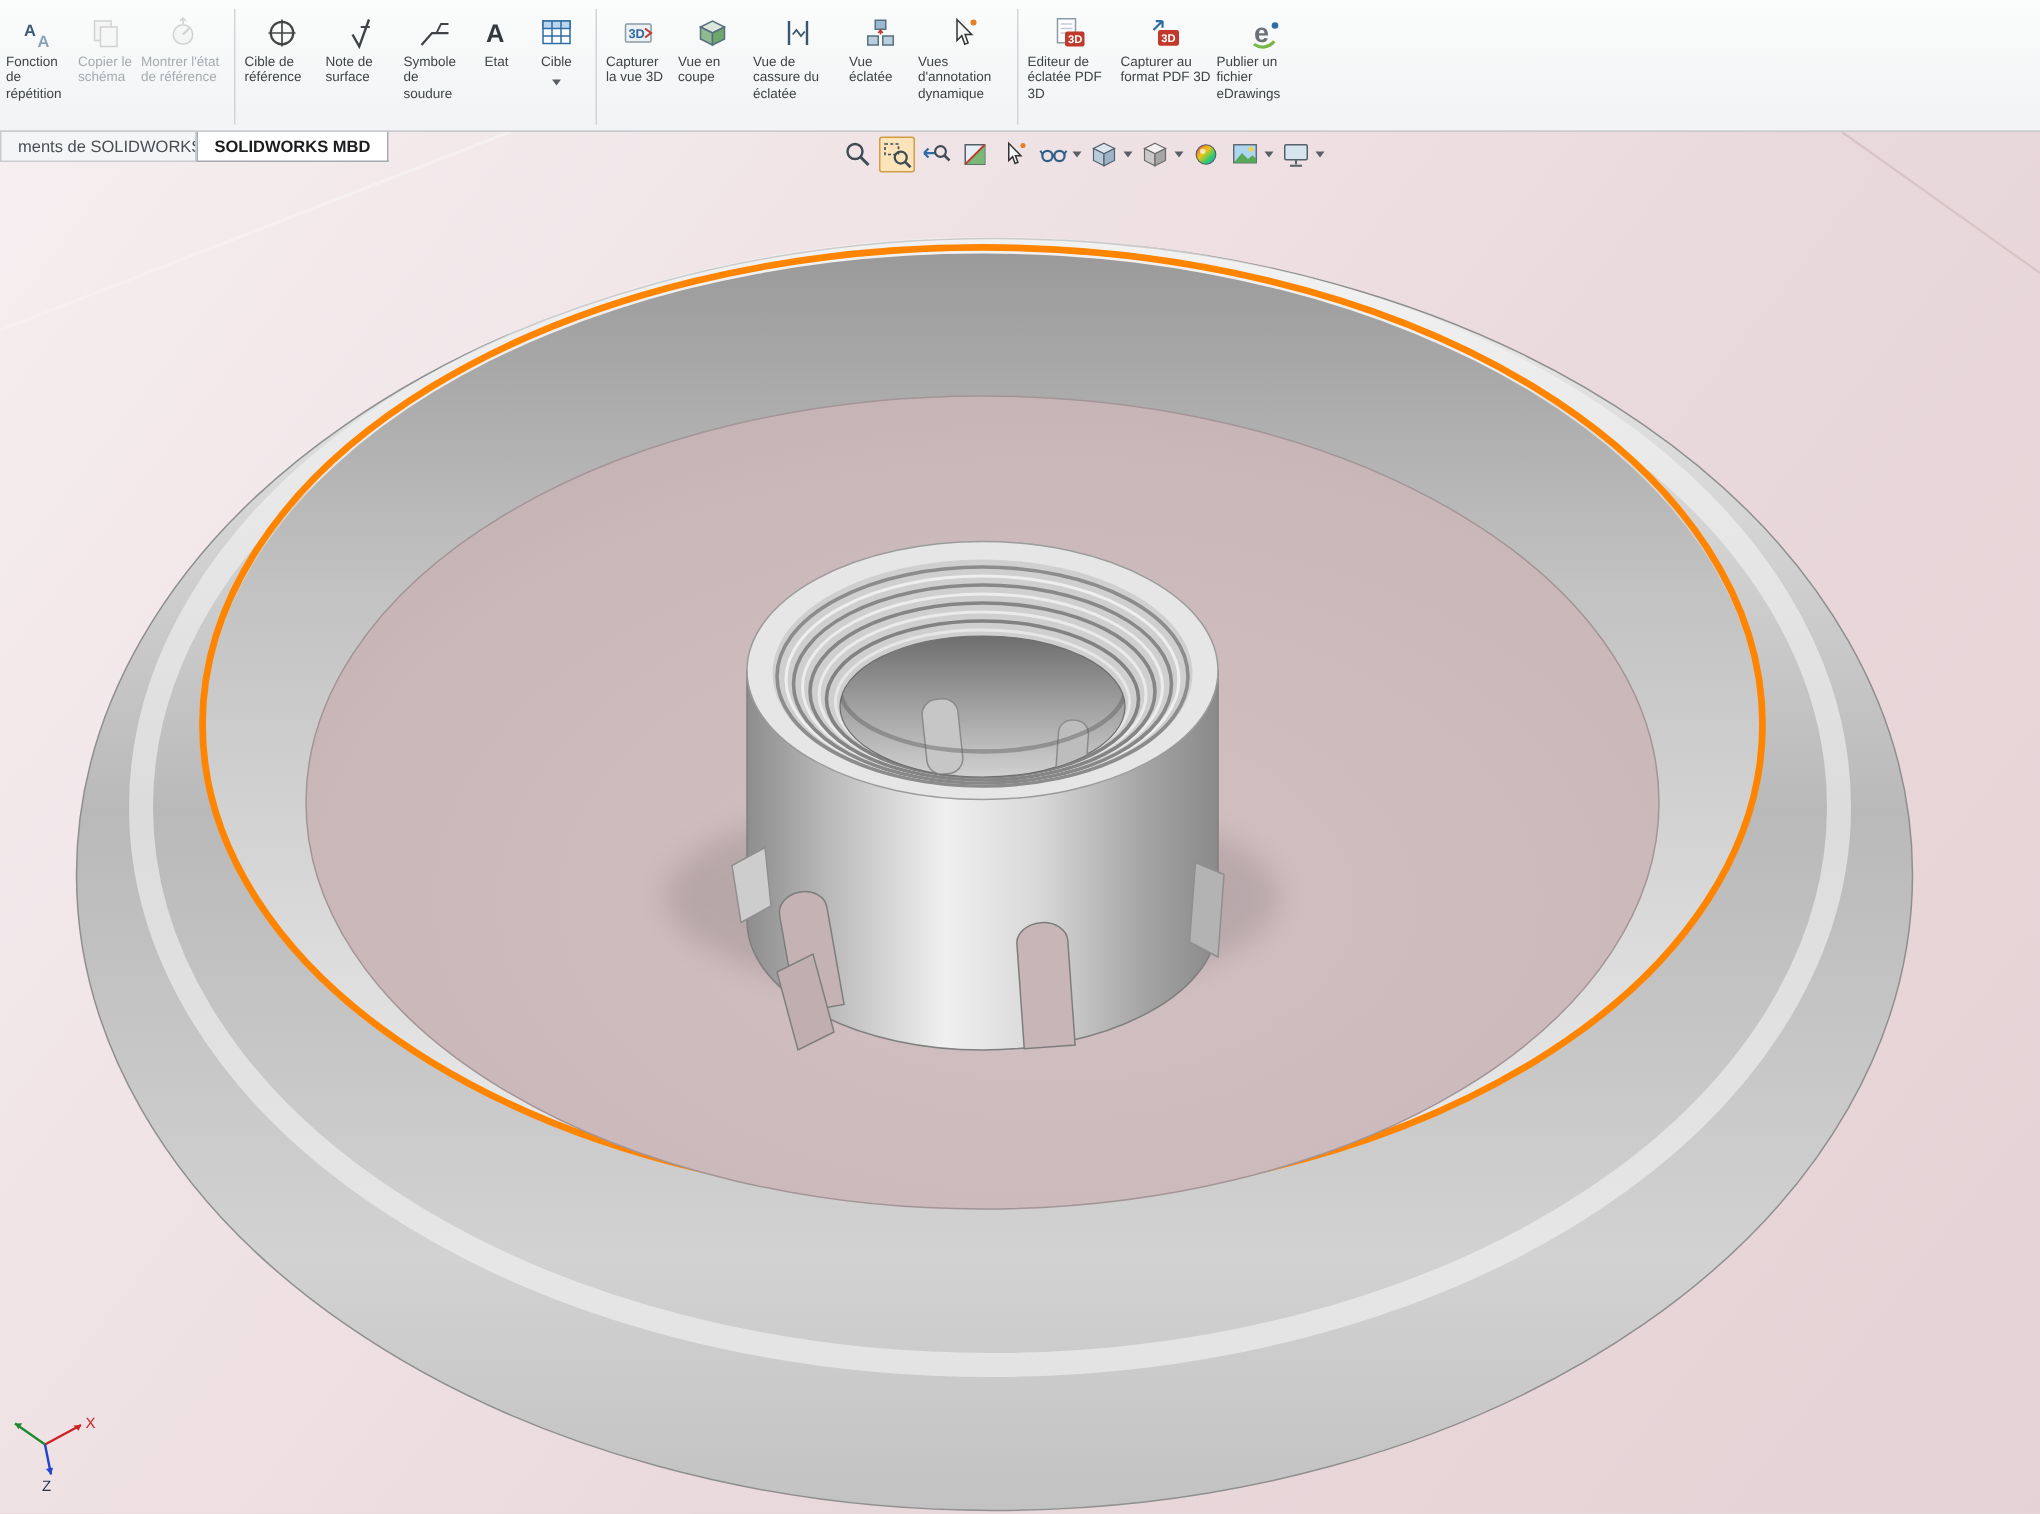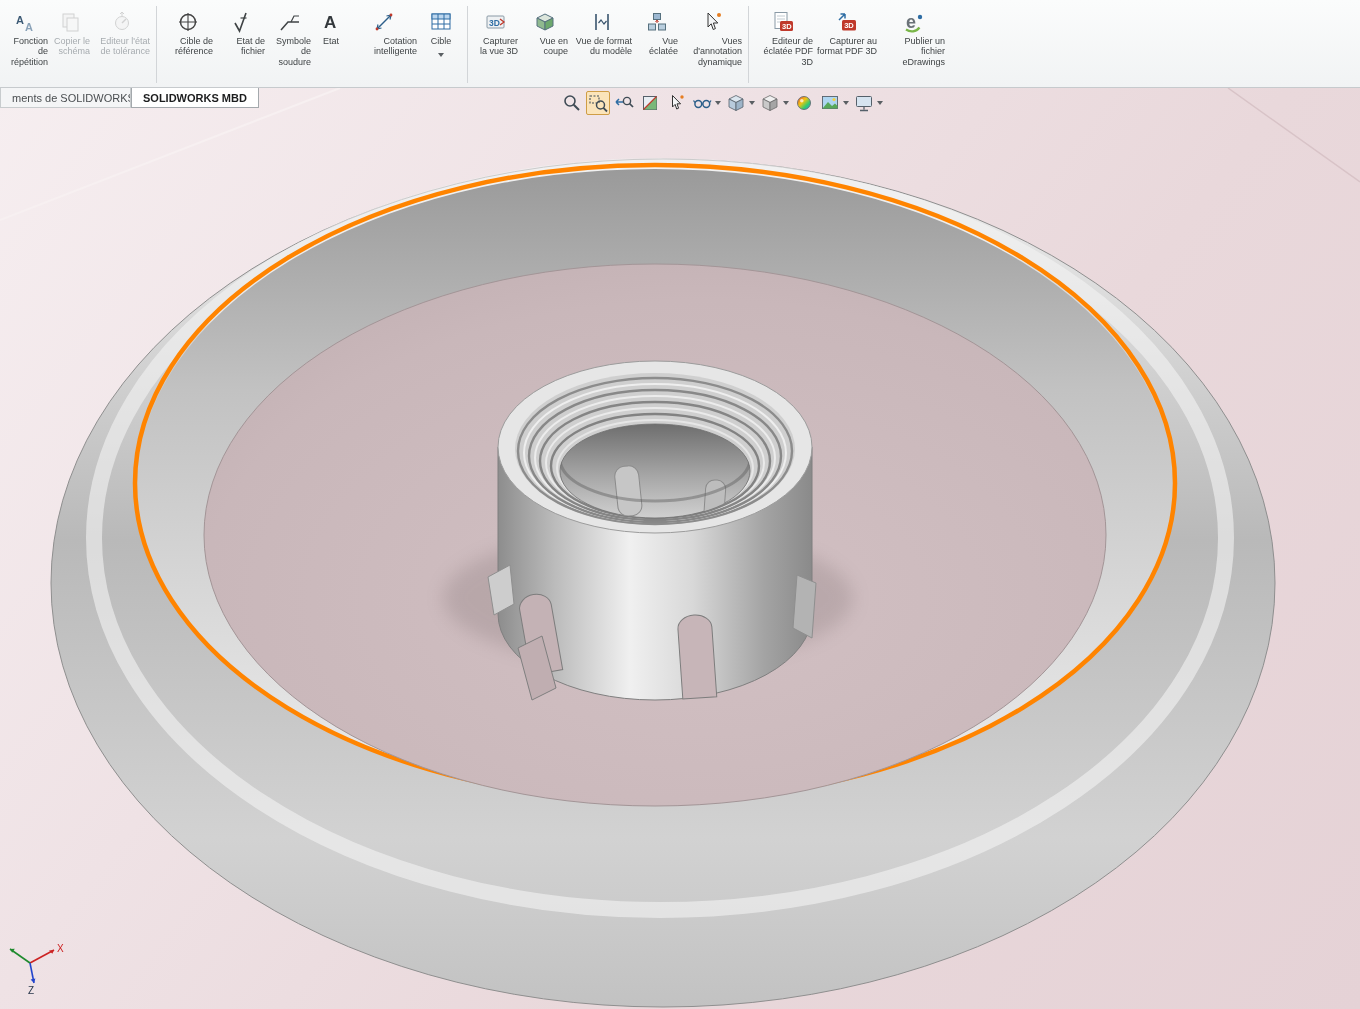--- a/index.html
+++ b/index.html
@@ -13,21 +13,21 @@
     border-bottom:1px solid #c6cacd;
     display:flex; align-items:stretch; padding:2px 0 0 2px; z-index:10;
   }
   .btn {
     display:flex; flex-direction:column; align-items:center;
     padding-top:5px; margin:0 1px; cursor:default; border:1px solid transparent; border-radius:2px;
   }
   .ic { height:27px; display:flex; align-items:center; justify-content:center; }
   .i24 { width:24px; height:24px; }
   .lbl {
-    font-size:9px; line-height:1.16; text-align:right; color:#3f4345; margin-top:1px;
+    font-size:9px; line-height:1.16; text-align:left; color:#3f4345; margin-top:1px;
   }
   .disabled .lbl { color:#a7acb0; }
   .disabled .ic { opacity:.45; filter:grayscale(1); }
   .tb-sep { width:1px; background:#d2d5d8; margin:4px 4px; }
   .dd { width:0; height:0; border-left:3.5px solid transparent; border-right:3.5px solid transparent; border-top:4px solid #5a5f63; display:inline-block; }
   .flyout .dd { margin-top:7px; }
 
   
   .tabbar { position:absolute; top:88px; left:0; height:20px; display:flex; z-index:9; }
   .tab {
@@ -90,21 +90,21 @@
   </div>
 
   <div class="btn disabled" style="width:58px">
     <span class="ic">
       <svg class="i24" viewBox="0 0 24 24">
           <circle cx="12" cy="13" r="6.5" fill="#eef0f1" stroke="#9aa3a9"></circle>
           <path d="M12 13 L16 9" stroke="#9aa3a9" stroke-width="1.4"></path>
           <path d="M12 2 v4 M10 4 l2 -2 2 2" fill="none" stroke="#9aa3a9"></path>
         </svg>
     </span>
-    <span class="lbl">Editeur l'état de tolérance</span>
+    <span class="lbl">Montrer l'état de référence</span>
   </div>
 
   <div class="tb-sep"></div>
 
   <div class="btn" style="width:52px">
     <span class="ic">
       <svg class="i24" viewBox="0 0 24 24">
           <circle cx="12" cy="12" r="7.5" fill="none" stroke="#444" stroke-width="1.5"></circle>
           <path d="M12 3 v18 M3 12 h18" stroke="#444" stroke-width="1.1"></path>
         </svg>
@@ -112,21 +112,21 @@
     <span class="lbl">Cible de référence</span>
   </div>
 
   <div class="btn" style="width:50px">
     <span class="ic">
       <svg class="i24" viewBox="0 0 24 24">
           <path d="M6 13 L10.5 21 L17 3" fill="none" stroke="#3f4345" stroke-width="1.6"></path>
           <path d="M11.5 8 h6" stroke="#3f4345" stroke-width="1.2"></path>
         </svg>
     </span>
-    <span class="lbl">Etat de fichier</span>
+    <span class="lbl">Note de surface</span>
   </div>
 
   <div class="btn" style="width:44px">
     <span class="ic">
       <svg class="i24" viewBox="0 0 24 24">
           <path d="M3 20 L10 12 H21" fill="none" stroke="#3f4345" stroke-width="1.5"></path>
           <path d="M13 12 l3 -6 h5" fill="none" stroke="#3f4345" stroke-width="1.2"></path>
         </svg>
     </span>
     <span class="lbl">Symbole de soudure</span>
@@ -134,31 +134,20 @@
 
   <div class="btn" style="width:34px">
     <span class="ic">
       <svg class="i24" viewBox="0 0 24 24">
           <text x="5" y="18" font-size="17" font-weight="bold" fill="#33383c">A</text>
         </svg>
     </span>
     <span class="lbl">Etat</span>
   </div>
 
-  <div class="btn" style="width:68px">
-    <span class="ic">
-      <svg class="i24" viewBox="0 0 24 24">
-          <path d="M5 19 L19 5" stroke="#2c5f8a" stroke-width="1.4"></path>
-          <path d="M5 19 l4.5 -1 M5 19 l1 -4.5 M19 5 l-4.5 1 M19 5 l-1 4.5" fill="none" stroke="#2c5f8a" stroke-width="1.2"></path>
-          <circle cx="5" cy="19" r="1.4" fill="#c0392b"></circle>
-          <circle cx="19" cy="5" r="1.4" fill="#c0392b"></circle>
-        </svg>
-    </span>
-    <span class="lbl">Cotation intelligente</span>
-  </div>
 
   <div class="btn flyout" style="width:42px">
     <span class="ic">
       <svg class="i24" viewBox="0 0 24 24">
           <rect x="3" y="4" width="18" height="15" fill="#ffffff" stroke="#2e6da4"></rect>
           <rect x="3" y="4" width="18" height="5" fill="#bcd6ee" stroke="#2e6da4"></rect>
           <path d="M3 14 h18 M9 4 v15 M15 4 v15" stroke="#2e6da4"></path>
         </svg>
     </span>
     <span class="lbl">Cible</span>
@@ -189,21 +178,21 @@
     <span class="lbl">Vue en coupe</span>
   </div>
 
   <div class="btn" style="width:62px">
     <span class="ic">
       <svg class="i24" viewBox="0 0 24 24">
           <path d="M6 4 v16 M18 4 v16" stroke="#3a556e" stroke-width="1.6"></path>
           <path d="M8.5 13 l2.5 -3 3 4 2.5 -3" fill="none" stroke="#3a556e" stroke-width="1.2"></path>
         </svg>
     </span>
-    <span class="lbl">Vue de format du modèle</span>
+    <span class="lbl">Vue de cassure du éclatée</span>
   </div>
 
   <div class="btn" style="width:44px">
     <span class="ic">
       <svg class="i24" viewBox="0 0 24 24">
           <rect x="3.5" y="14" width="7" height="6" fill="#b9cede" stroke="#56707e"></rect>
           <rect x="13.5" y="14" width="7" height="6" fill="#b9cede" stroke="#56707e"></rect>
           <rect x="8.5" y="3.5" width="7" height="6" fill="#9db8d2" stroke="#56707e"></rect>
           <path d="M12 11 v2 M10.5 12 l1.5 -2 1.5 2" fill="none" stroke="#c0392b"></path>
         </svg>

